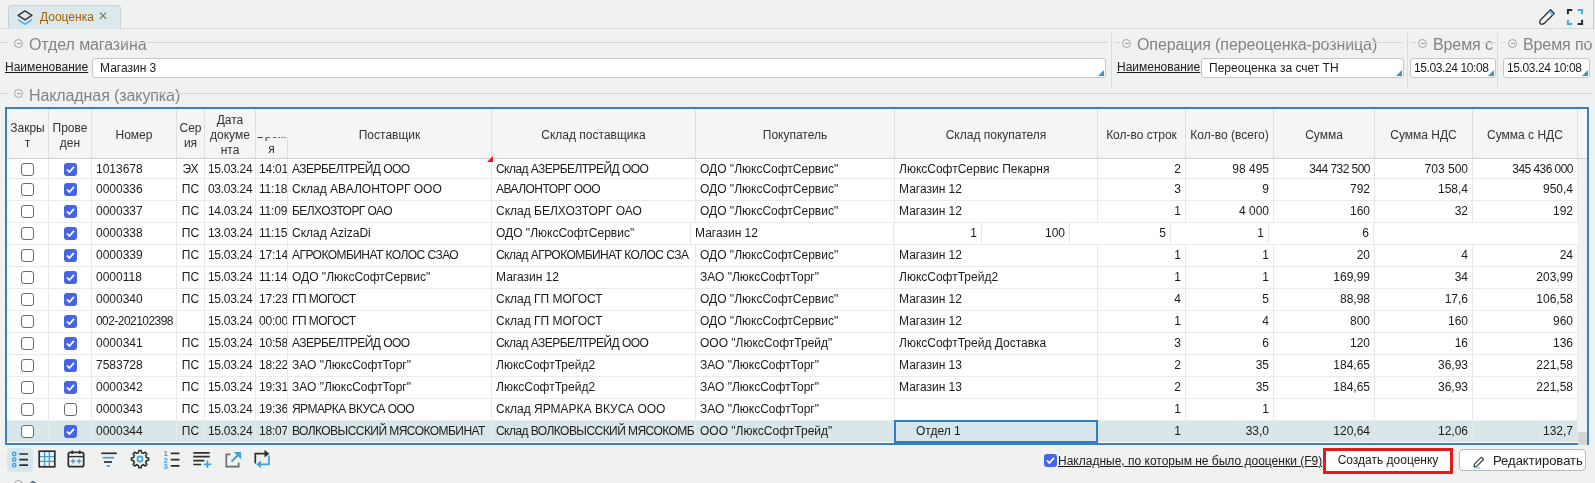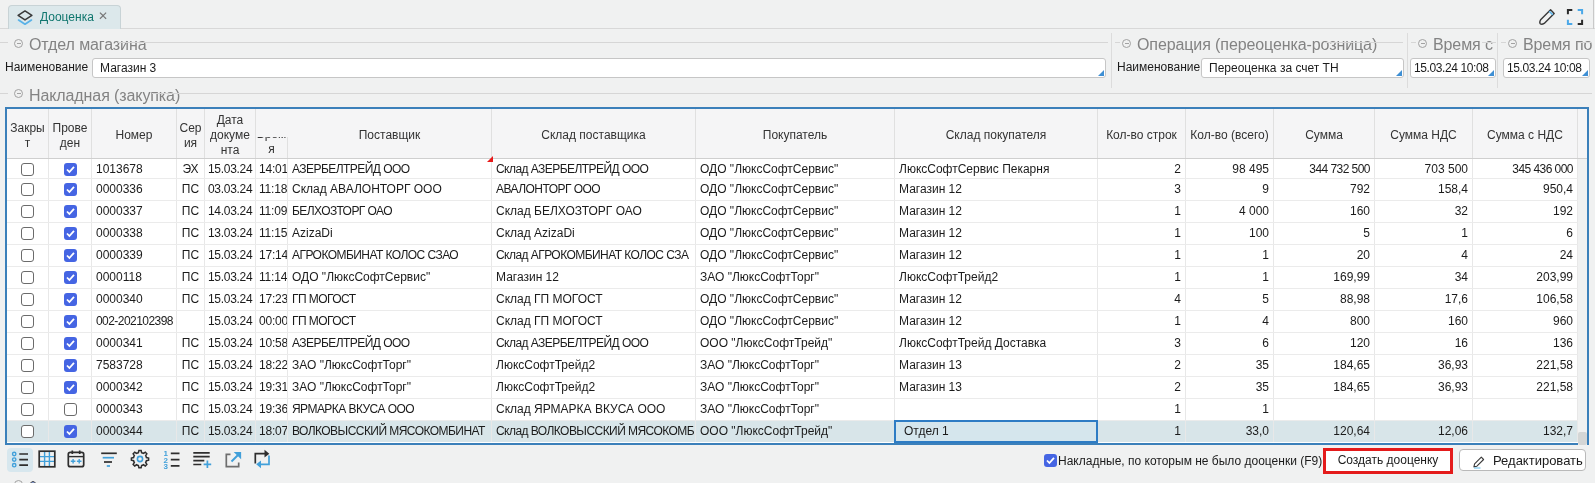--- a/index.html
+++ b/index.html
@@ -3,31 +3,31 @@
 <meta charset="utf-8">
 <style>
 * { margin:0; padding:0; box-sizing:border-box; }
 html,body { width:1595px; height:483px; background:#f0f1f1; font-family:"Liberation Sans",sans-serif; overflow:hidden; }
 #page { position:relative; width:1595px; height:483px; background:#f0f1f1; font-size:12px; color:#1b1b1b; }
 .abs { position:absolute; }
 
 
 #tabbar { left:0; top:0; width:1595px; height:29px; background:#f0f1f1; border-bottom:1px solid #d8d8d8; }
 #tab { left:8px; top:5px; width:113px; height:24px; background:#dce8eb; border:1px solid #c8d3d6; border-bottom:none; border-radius:4px 4px 0 0; }
-#tabtext { left:40px; top:10px; width:70px; height:17px; font-size:12px; color:#0f766e; }
+#tabtext { left:40px; top:10px; width:70px; height:17px; font-size:12px; color:#a16207; }
 #tabx { left:98px; top:9px; font-size:12px; color:#777; }
 
 
 .glabel { color:#838383; font-size:16px; letter-spacing:-0.1px; white-space:nowrap; }
 .gline { height:1px; background:#d6d6d6; }
 .gcirc { width:9px; height:9px; border:1px solid #a2a2a2; border-radius:50%; position:absolute; }
 .gcirc::after { content:""; position:absolute; left:1.5px; top:3px; width:4px; height:1px; background:#a2a2a2; }
 .vsep { width:1px; background:#dcdcdc; }
 
-.lbl { font-size:12px; color:#1b1b1b; white-space:nowrap; }
+.lbl { font-size:12px; color:#1b1b1b; white-space:nowrap;text-decoration:underline; }
 .inp { background:#fff; border:1px solid #c6c6c6; border-radius:3px; font-size:12px; color:#1b1b1b; line-height:18px; padding-left:7px; white-space:nowrap; overflow:hidden; }
 .inptri { position:absolute; right:1px; bottom:1px; width:0; height:0; border-left:6px solid transparent; border-bottom:6px solid #3e8fd4; }
 
 
 #grid { left:5px; top:107px; width:1584px; height:338px; border:2px solid #3b80ba; background:#fff; }
 #ghead { display:flex; height:50px; background:#f5f5f6; border-bottom:1px solid #cfcfcf; }
 #ghead .hc { flex:none; border-right:1px solid #e0e0e0; display:flex; align-items:center; justify-content:center; text-align:center; color:#333; line-height:15px; white-space:pre-line; position:relative; overflow:hidden; padding-top:4px; }
 .grow { display:flex; width:1571px; height:22px; border-bottom:1px solid #ebebeb; background:#fff; } .grow.r1 { height:20px; }
 .grow .c { flex:none; border-right:1px solid #e8e8e8; line-height:21px; padding:0 4px; white-space:nowrap; overflow:hidden; position:relative; }
 .grow .num { text-align:right; }
@@ -35,21 +35,21 @@
 .grow .dt { padding:0 2px 0 3px; letter-spacing:-0.3px; }
 .grow .tm { padding:0 1px 0 3px; letter-spacing:-0.2px; }
 .tight { letter-spacing:-0.55px; }
 .grow.sel { background:#d8e5e9; border-bottom:none; height:21px; }
 .cb { width:13px; height:13px; border:1px solid #6b6b6b; border-radius:3px; background:#fff; margin:4px auto 0; }
 .cbc { width:13px; height:13px; border-radius:3px; background:#4565e3; margin:4px auto 0; position:relative; }
 .cbc svg { position:absolute; left:1px; top:1px; }
 #scrollstrip { position:absolute; right:0; top:50px; width:9px; height:286px; background:#f0f1f1; }
 #scrollthumb { position:absolute; right:0; bottom:0; width:9px; height:13px; background:#d4d6d6; border-radius:2px; }
 #sorttri { position:absolute; width:0; height:0; border-left:6px solid transparent; border-bottom:6px solid #e81a1a; left:480px; top:47px; }
-#focuscell { position:absolute; border:2px solid #2e7cc4; background:#d5e6ed; line-height:18px; padding:0 8px; font-size:12px; color:#1b1b1b; }
+#focuscell { position:absolute; border:2px solid #2e7cc4; background:#d5e6ed; line-height:18px; padding:0 20px; font-size:12px; color:#1b1b1b; }
 
 
 #botbar { left:0; top:447px; width:1595px; height:36px; background:#f0f1f1; }
 .ticon { position:absolute; top:1px; width:26px; height:24px; } .ticon svg { margin-top:-1px; }
 #btncreate { position:absolute; left:1326px; top:4px; width:124px; height:20px; background:#fff; text-align:center; line-height:19px; font-size:12px; }
 #redframe { position:absolute; left:1323px; top:1px; width:130px; height:26px; border:3px solid #e41b1b; }
 #btnedit { position:absolute; left:1459px; top:2px; width:127px; height:22px; background:#fff; border:1px solid #b9b9b9; border-radius:4px; }
 </style>
 </head>
 <body>
@@ -223,21 +223,20 @@
             <div class="cbc">
               <svg width="11" height="11" viewBox="0 0 11 11">
                 <path d="M2 5.5 L4.4 8 L9 2.8" fill="none" stroke="#fff" stroke-width="1.8"></path>
               </svg>
             </div>
           </div>
           <div class="c" style="width: 85px;">0000338</div>
           <div class="c ctr" style="width: 28px;">ПС</div>
           <div class="c dt" style="width: 51px;">13.03.24</div>
           <div class="c tm" style="width: 32px;">11:15</div>
-          <div class="c" style="width: 204px;">AzizaDi</div>
           <div class="c" style="width: 204px;">Склад AzizaDi</div>
           <div class="c" style="width: 199px;">ОДО "ЛюксСофтСервис"</div>
           <div class="c" style="width: 203px;">Магазин 12</div>
           <div class="c num" style="width: 88px;">1</div>
           <div class="c num" style="width: 88px;">100</div>
           <div class="c num" style="width: 101px;">5</div>
           <div class="c num" style="width: 98px;">1</div>
           <div class="c num" style="width: 105px;">6</div>
         </div>
         <div class="grow">

